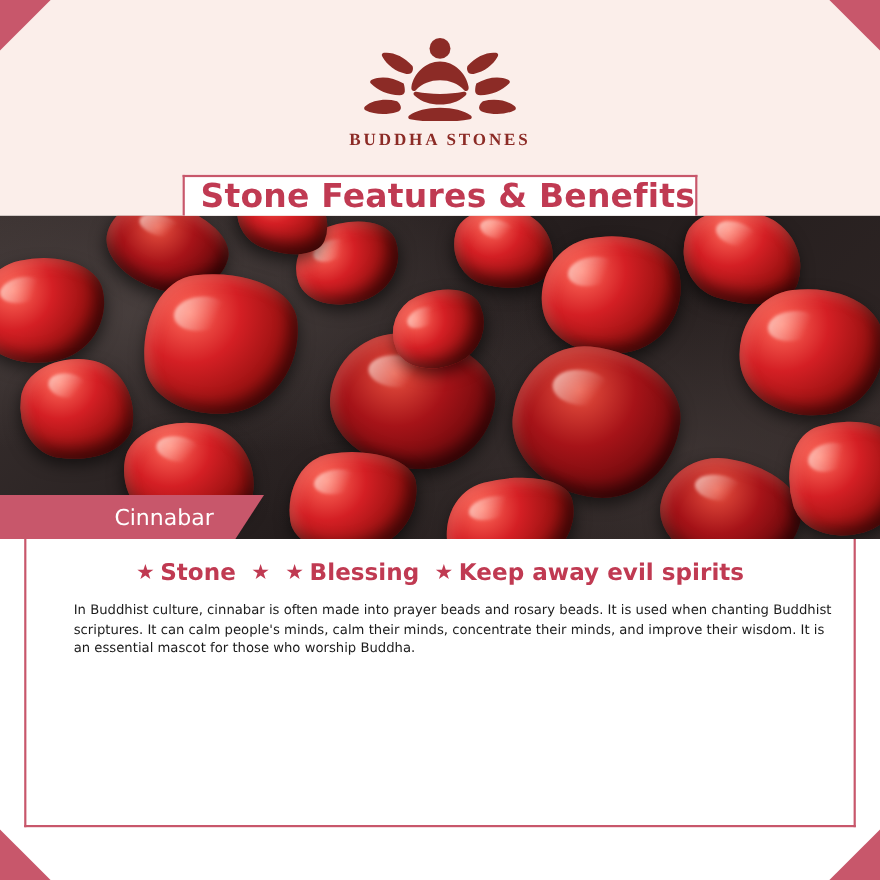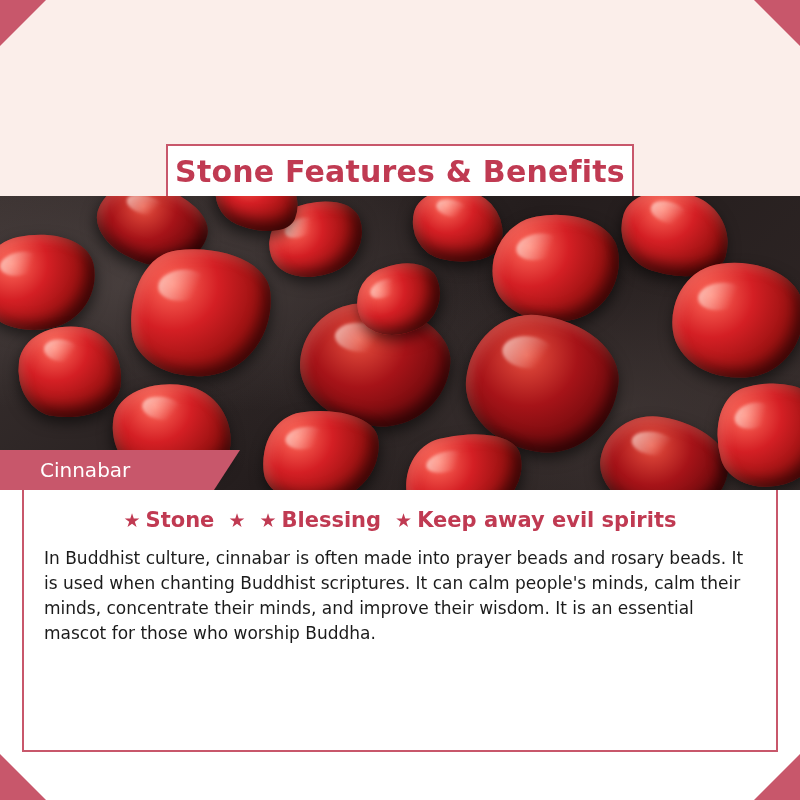--- a/index.html
+++ b/index.html
@@ -74,27 +74,27 @@
     font-family: "Liberation Serif", serif;
   }
 
   
   .title-banner {
     position: absolute;
     left: 50%;
     transform: translateX(-50%);
     bottom: 0;
     width: 468px;
-    height: 52px;
+    height: 37px;
     background: #ffffff;
     border: 2px solid #c8576b;
     border-bottom: none;
     display: flex;
     align-items: center;
-    justify-content: center;
+    justify-content: flex-end;
     z-index: 6;
   }
   .title-text {
     color: #c03a52;
     font-size: 30px;
     font-weight: bold;
     letter-spacing: 0.2px;
     white-space: nowrap;
     font-family: "DejaVu Sans", sans-serif;
   }
@@ -147,21 +147,21 @@
   .name-tag {
     position: absolute;
     left: 0;
     bottom: 0;
     height: 40px;
     min-width: 240px;
     background: #c8576b;
     color: #ffffff;
     display: flex;
     align-items: center;
-    padding-left: 40px;
+    padding-left: 104px;
     padding-right: 30px;
     font-size: 20px;
     z-index: 7;
     clip-path: polygon(0 0, 100% 0, calc(100% - 26px) 100%, 0 100%);
     font-family: "DejaVu Sans", sans-serif;
   }
 
   
   .content {
     position: relative;
@@ -183,37 +183,63 @@
     font-size: 21px;
     font-weight: bold;
     margin-bottom: 14px;
     white-space: nowrap;
     font-family: "DejaVu Sans", sans-serif;
   }
   .benefit { display: flex; align-items: center; gap: 5px; }
   .star { font-size: 19px; line-height: 1; }
   .desc {
     color: #1b1b1b;
-    font-size: 17px;
+    font-size: 12px;
     line-height: 1.47;
     text-align: left;
     font-family: "DejaVu Sans", sans-serif;
+    margin-left: 23px;
   }
 </style>
 </head>
 <body>
 
 <div class="poster">
 
   <div class="corner corner-tl"></div>
   <div class="corner corner-tr"></div>
   <div class="corner corner-bl"></div>
   <div class="corner corner-br"></div>
 
   <div class="header">
+    <div class="logo-wrap">
+      <div class="logo-mark">
+        <svg width="170" height="86" viewBox="0 0 170 86" xmlns="http://www.w3.org/2000/svg">
+          <g fill="#8c2b26">
+
+            <circle cx="85" cy="20" r="9.5"></circle>
+
+            <path d="M85 32 c-13 0 -24 11 -26 23 c-0.5 3 2 5 4 3 c6 -6 13 -9 22 -9 s16 3 22 9 c2 2 4.5 0 4 -3 c-2 -12 -13 -23 -26 -23 z"></path>
+
+            <path d="M62 63 c7 6 14 8 23 8 s16 -2 23 -8 c2 -1.6 1 -4 -1.6 -3.6 c-7 1.2 -13 2 -21.4 2 s-14.4 -0.8 -21.4 -2 c-2.6 -0.4 -3.6 2 -1.6 3.6 z"></path>
+
+            <path d="M60 36 c-8 -9 -18 -13 -26 -12 c-1.6 0.2 -2.4 1.8 -1.6 3.2 c4.4 8 12 14 22 16 c3 0.6 5 -0.6 5.6 -2.6 c0.6 -1.8 0.6 -3.2 0 -4.6 z"></path>
+            <path d="M52 52 c-10 -6 -21 -7 -29 -3.6 c-1.6 0.6 -2 2.4 -0.8 3.6 c6.4 6.6 15.6 10.4 26 10.6 c3 0 4.6 -1.4 4.8 -3.4 c0.2 -2.6 -0.4 -5.4 -1 -7.2 z"></path>
+            <path d="M46 68 c-11 -2.6 -22 -1 -29 4.6 c-1.4 1 -1.2 2.8 0.2 3.6 c8 4 18.6 4.6 28.6 1.6 c2.8 -0.8 4 -2.6 3.6 -4.6 c-0.4 -2 -1.6 -4 -3.4 -5.2 z"></path>
+
+            <path d="M110 36 c8 -9 18 -13 26 -12 c1.6 0.2 2.4 1.8 1.6 3.2 c-4.4 8 -12 14 -22 16 c-3 0.6 -5 -0.6 -5.6 -2.6 c-0.6 -1.8 -0.6 -3.2 0 -4.6 z"></path>
+            <path d="M118 52 c10 -6 21 -7 29 -3.6 c1.6 0.6 2 2.4 0.8 3.6 c-6.4 6.6 -15.6 10.4 -26 10.6 c-3 0 -4.6 -1.4 -4.8 -3.4 c-0.2 -2.6 0.4 -5.4 1 -7.2 z"></path>
+            <path d="M124 68 c11 -2.6 22 -1 29 4.6 c1.4 1 1.2 2.8 -0.2 3.6 c-8 4 -18.6 4.6 -28.6 1.6 c-2.8 -0.8 -4 -2.6 -3.6 -4.6 c0.4 -2 1.6 -4 3.4 -5.2 z"></path>
+
+            <path d="M85 74 c-12 0 -22 2.6 -28 7 c-1.4 1 -1 3 0.8 3.4 c8 1.6 17 2.2 27.2 2.2 s19.2 -0.6 27.2 -2.2 c1.8 -0.4 2.2 -2.4 0.8 -3.4 c-6 -4.4 -16 -7 -28 -7 z"></path>
+          </g>
+        </svg>
+      </div>
+      <div class="brand-name">BUDDHA STONES</div>
+    </div>
 
     <div class="title-banner">
       <div class="title-text">Stone Features &amp; Benefits</div>
     </div>
   </div>
 
   <div class="photo">
     <div class="photo-bg"></div>
 
     <div class="stone" style="left:-22px; top:38px;  width:118px; height:96px;  transform:rotate(-12deg);"></div>

